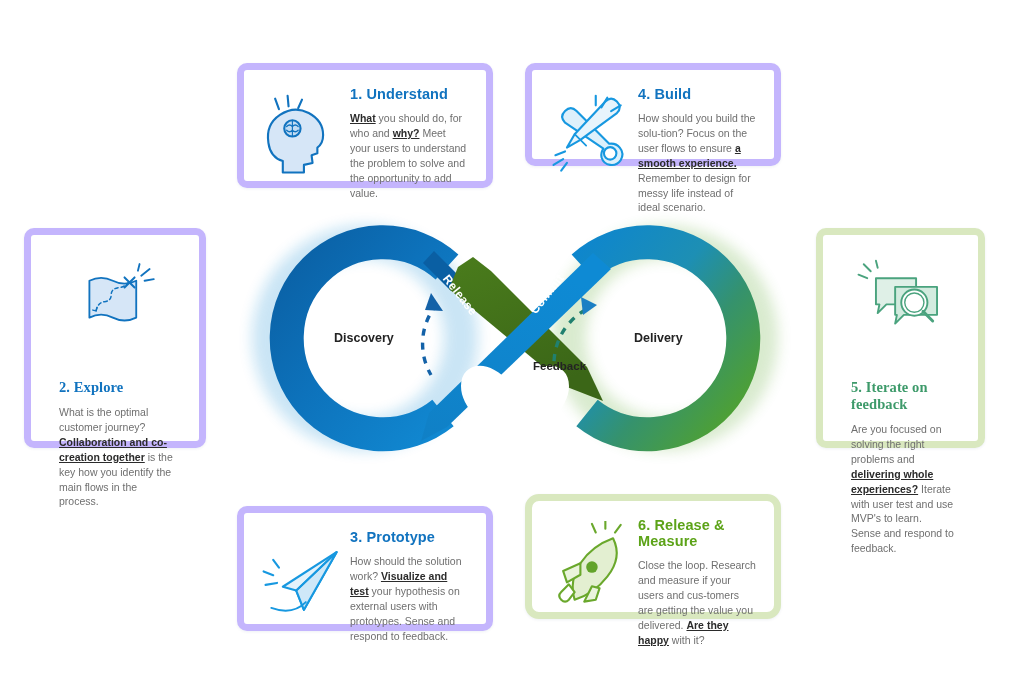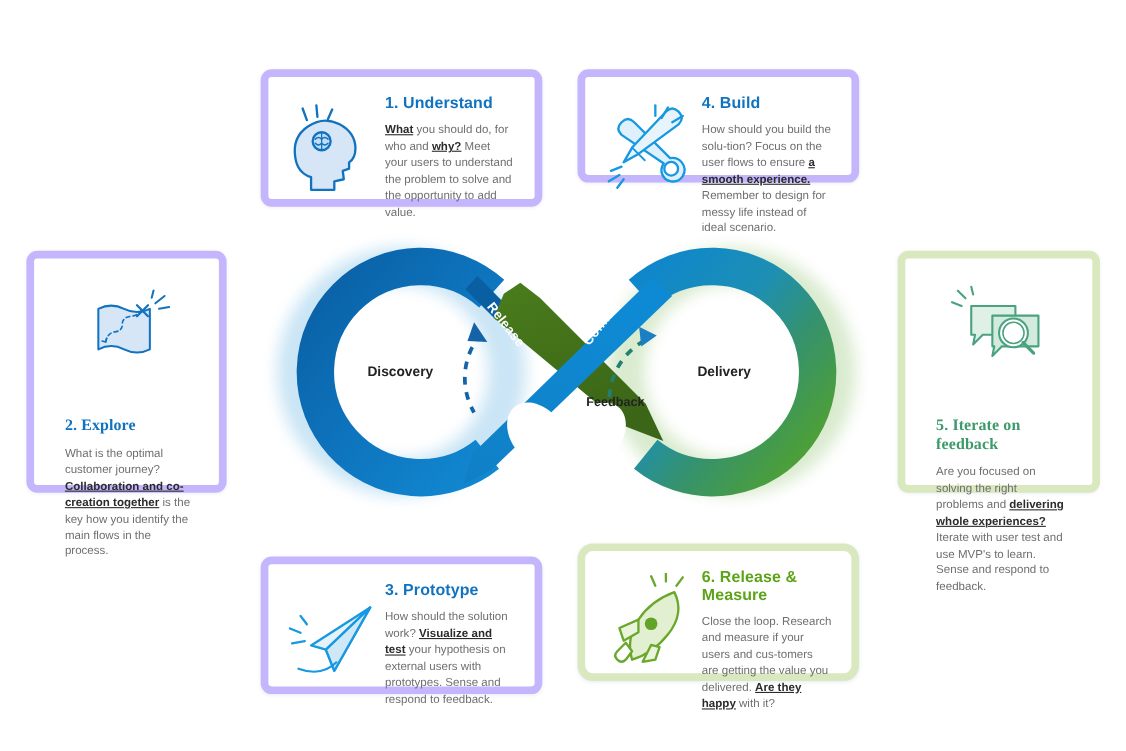--- a/index.html
+++ b/index.html
@@ -70,21 +70,21 @@
     font-size: 10.5px;
     line-height: 1.42;
     color: #6f6f6f;
   }
   .card-text b { color: #2b2b2b; font-weight: bold; text-decoration: underline; }
 
   
   #card-understand { left: 237px; top: 63px;  width: 256px; height: 125px; }
   #card-build      { left: 525px; top: 63px;  width: 256px; height: 103px; }
   #card-explore    { left: 24px;  top: 228px; width: 182px; height: 220px; }
-  #card-iterate    { left: 816px; top: 228px; width: 184px; height: 220px; }
+  #card-iterate    { left: 816px; top: 228px; width: 169px; height: 220px; }
   #card-prototype  { left: 237px; top: 494px; width: 256px; height: 125px; margin-top: 12px; }
   #card-release    { left: 525px; top: 494px; width: 256px; height: 125px; border-radius: 14px; }
 
   .card-v .card-title { margin-top: 14px; font-family: Liberation Serif, serif; }
 
   
   #loop-svg {
     position: absolute;
     left: 215px;
     top: 205px;

